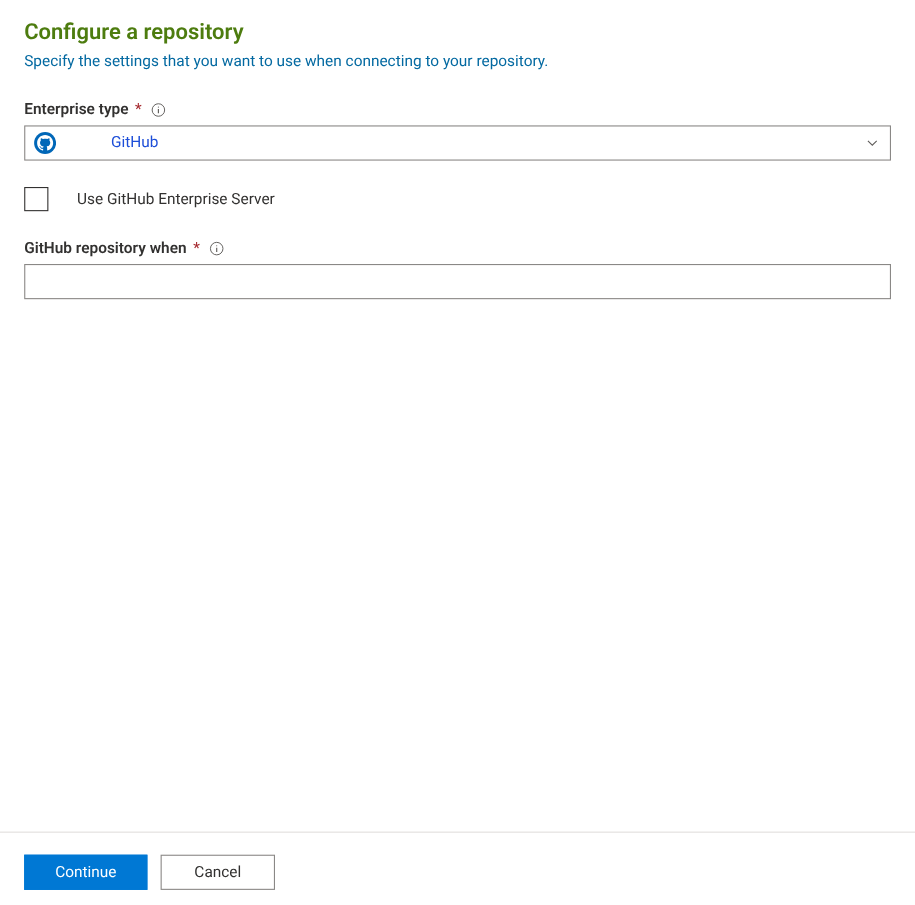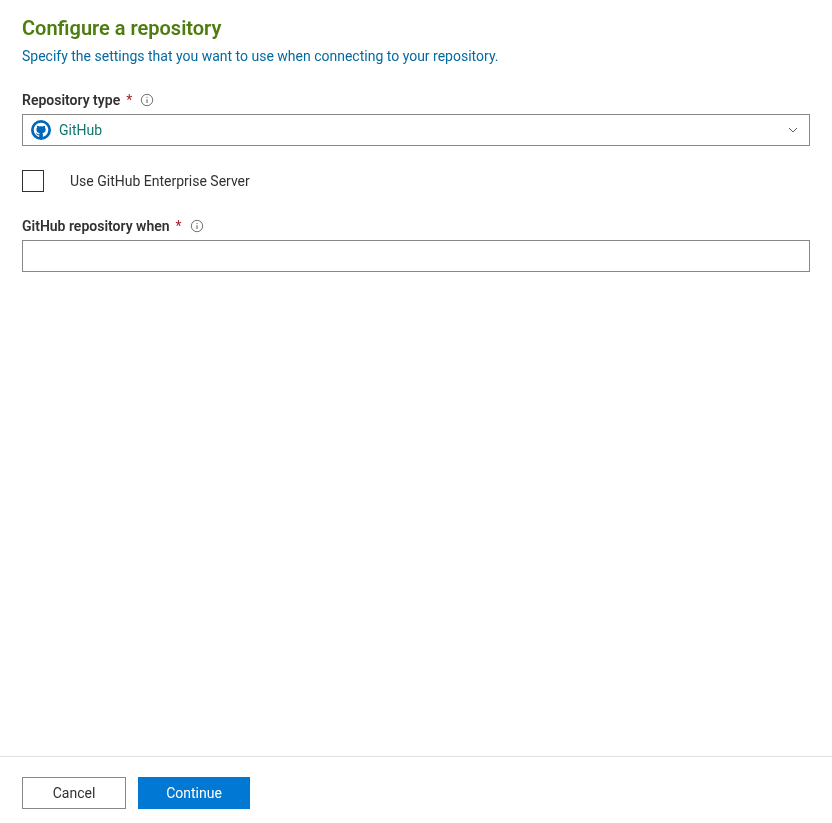--- a/index.html
+++ b/index.html
@@ -71,22 +71,23 @@
       height: 20px;
       margin-right: 8px;
       display: inline-flex;
       align-items: center;
       justify-content: center;
       flex-shrink: 0;
     }
     .dropdown .github-icon svg { width: 20px; height: 20px; }
     .dropdown-value {
       font-size: 14px;
-      color: #0f766e;
+      color: #1d4ed8;
       flex: 1;
+      margin-left: 42px;
     }
     .dropdown .chevron {
       position: absolute;
       right: 10px;
       top: 50%;
       transform: translateY(-50%);
       width: 12px;
       height: 12px;
       display: flex;
       align-items: center;
@@ -163,21 +164,21 @@
 </head>
 <body>
 
 <div class="content">
 
   <h1 class="page-title">Configure a repository</h1>
   <p class="page-subtitle">Specify the settings that you want to use when connecting to your repository.</p>
 
   <div class="field-group">
     <div class="field-label">
-      <span>Repository type</span>
+      <span>Enterprise type</span>
       <span class="required-asterisk">*</span>
       <span class="info-icon">
         <svg viewBox="0 0 16 16" fill="none" stroke="#605e5c" stroke-width="1">
           <circle cx="8" cy="8" r="6.5"></circle>
           <circle cx="8" cy="5" r="0.6" fill="#605e5c" stroke="none"></circle>
           <line x1="8" y1="7" x2="8" y2="11.5" stroke="#605e5c" stroke-width="1.2"></line>
         </svg>
       </span>
     </div>
     <div class="dropdown">
@@ -212,15 +213,15 @@
           <line x1="8" y1="7" x2="8" y2="11.5" stroke="#605e5c" stroke-width="1.2"></line>
         </svg>
       </span>
     </div>
     <input type="text" class="text-input" value="" style="">
   </div>
 
 </div>
 
 <div class="footer">
+  <button class="btn btn-primary">Continue</button>
   <button class="btn btn-secondary">Cancel</button>
-  <button class="btn btn-primary">Continue</button>
 </div>
 
 </body></html>

